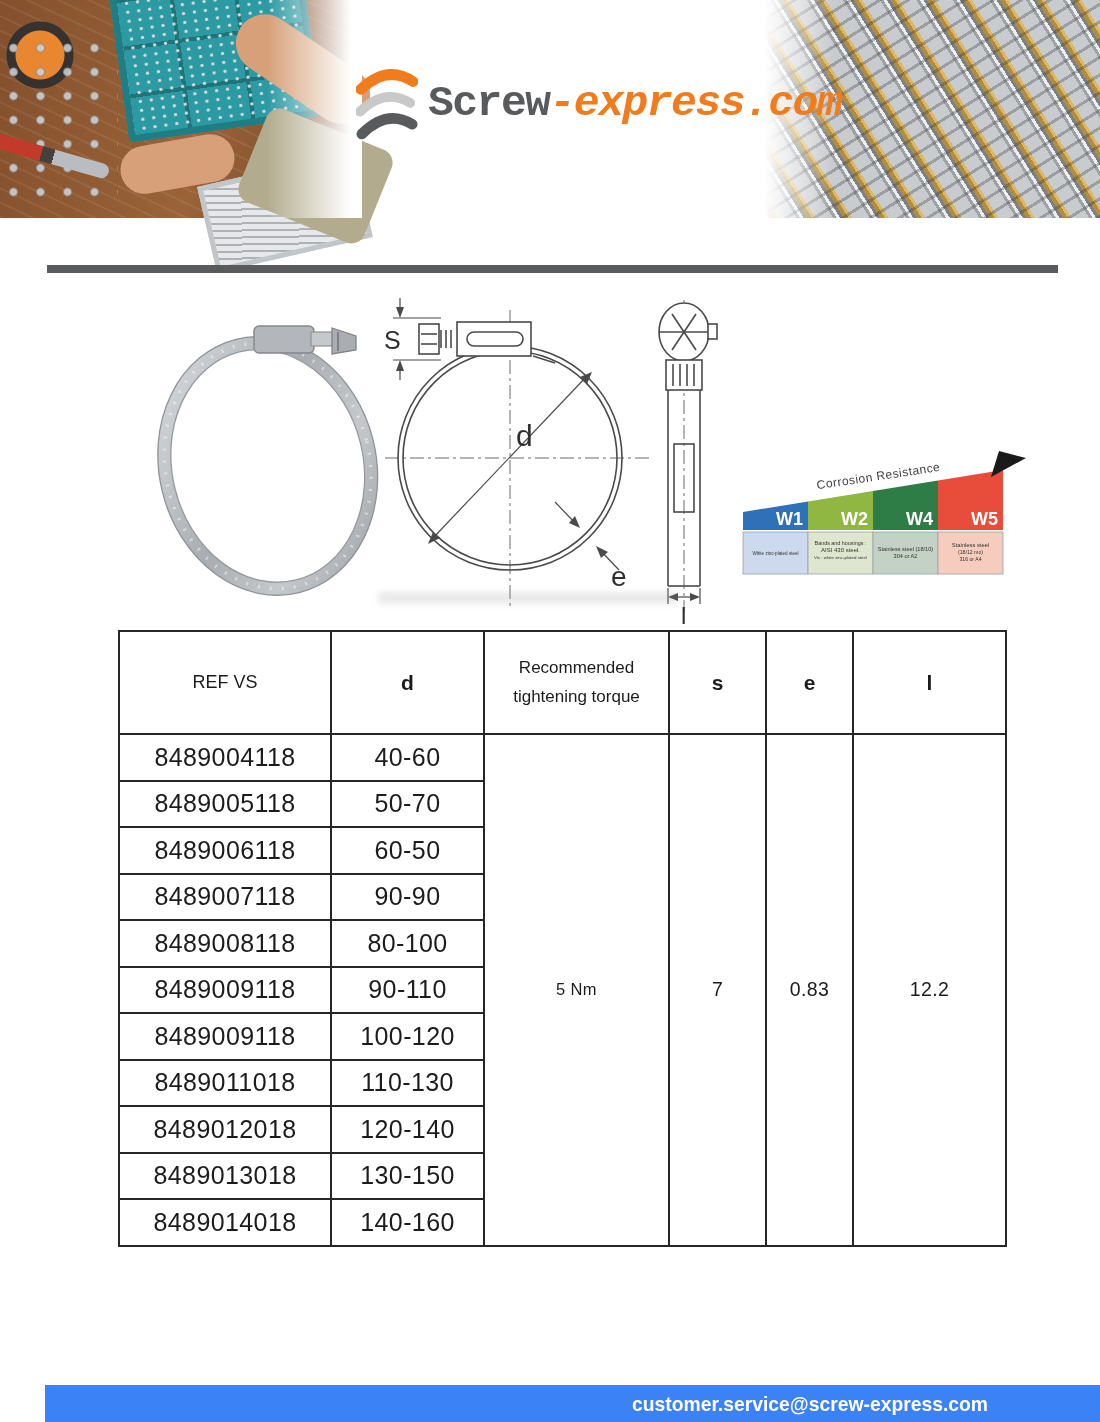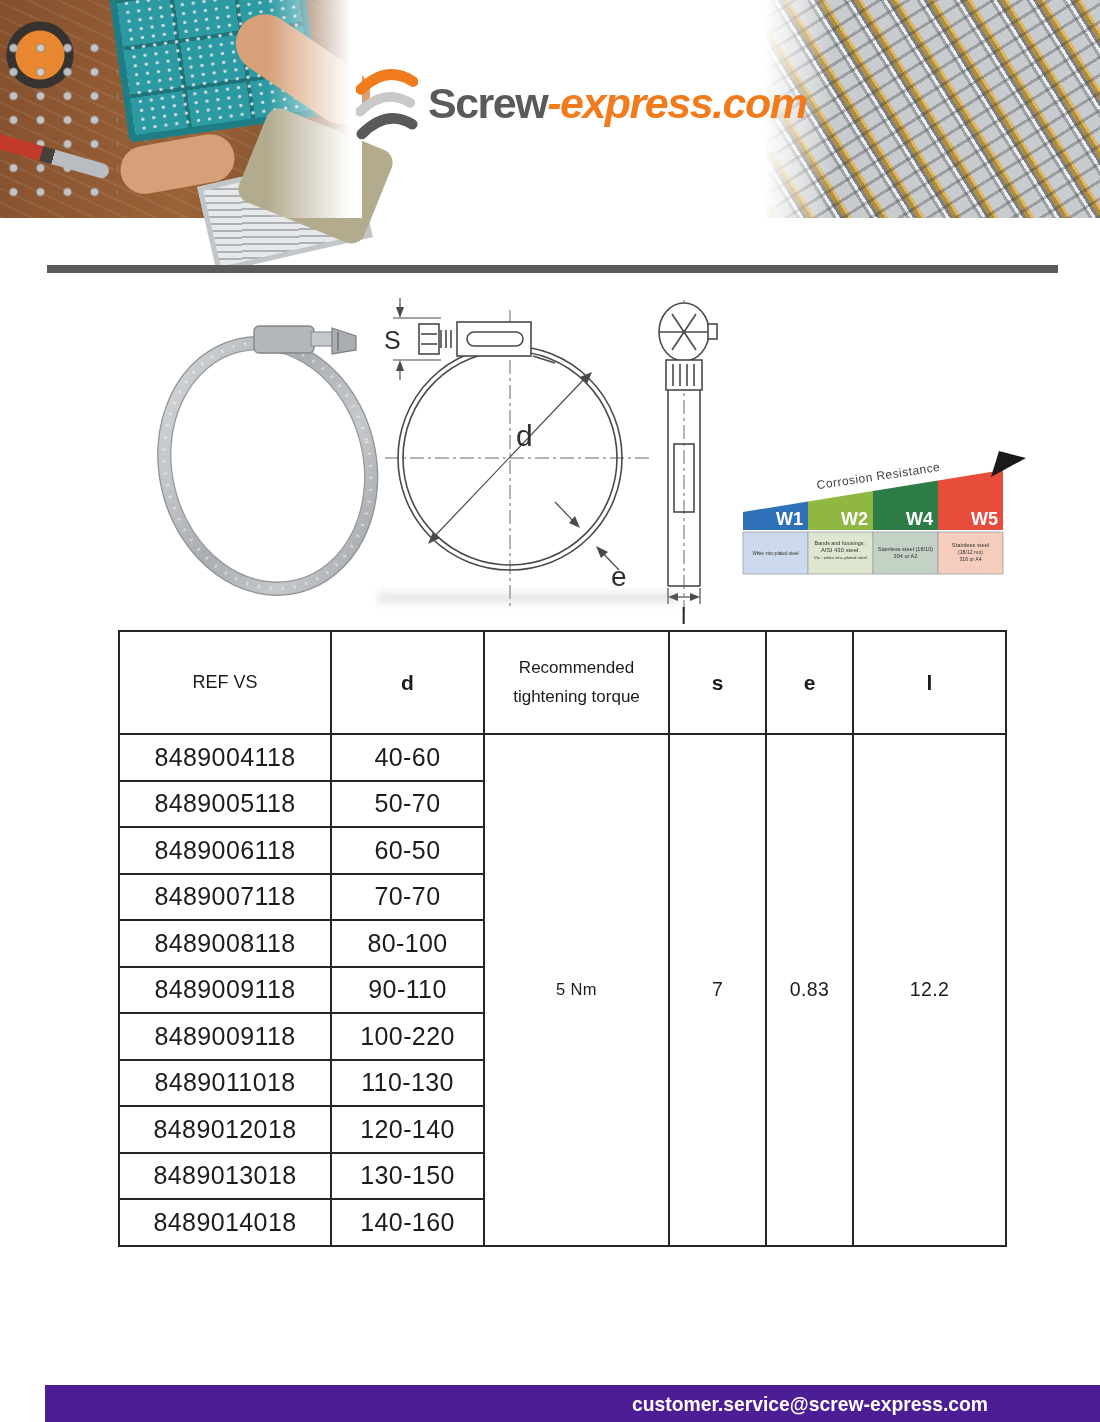--- a/index.html
+++ b/index.html
@@ -31,21 +31,21 @@
     transform:rotate(-13deg);border:5px solid #c2c6c9;
     background-image:repeating-linear-gradient(12deg,#aeb2b6 0 2px,#e6e8ea 2px 7px);}
   .hand-a{position:absolute;left:228px;top:40px;width:150px;height:58px;background:#d7a078;border-radius:40px;transform:rotate(34deg);}
   .hand-b{position:absolute;left:120px;top:140px;width:115px;height:48px;background:#d7a078;border-radius:30px;transform:rotate(-10deg);}
   .sleeve{position:absolute;left:248px;top:126px;width:135px;height:100px;background:#b3ab8e;border-radius:14px;transform:rotate(22deg);}
   .screwdriver{position:absolute;left:-14px;top:148px;width:125px;height:15px;border-radius:8px;transform:rotate(16deg);
     background:linear-gradient(90deg,#c23b2a 0 44%,#46413d 44% 54%,#b9bcc0 54%);}
   .washers{position:absolute;left:0;top:36px;width:118px;height:175px;opacity:.85;
     background-image:radial-gradient(circle,#d2d5d8 3px,#8e9296 4px,transparent 5px);background-size:27px 24px;}
 
-  .logo{position:absolute;left:356px;top:60px;display:flex;align-items:center;gap:10px;}
+  .logo{position:absolute;left:356px;top:60px;display:flex;align-items:center;gap:10px;font-family:Liberation Mono, monospace;}
   .logo-text{font-size:43px;font-weight:bold;letter-spacing:-1.5px;white-space:nowrap;}
   .logo-p1{color:#595a5c;}
   .logo-p2{color:#f07c1d;font-style:italic;}
 
   
   .banner{position:absolute;top:218px;left:42px;width:1014px;height:47px;background:#ee7323;
     display:flex;align-items:center;justify-content:center;}
   .banner-title{color:#fff;font-size:45px;font-weight:800;transform:scaleX(.78);letter-spacing:0;}
   .banner-shadow{position:absolute;top:265px;left:47px;width:1011px;height:8px;background:#595a5c;}
 
@@ -69,21 +69,21 @@
   .spec-table td,.spec-table th{border:2px solid #262626;text-align:center;vertical-align:middle;padding:4px;}
   .spec-table thead th{height:93px;font-weight:normal;}
   .h-ref{font-size:18px;}
   .h-bold{font-size:21px;font-weight:bold !important;}
   .h-torque{font-size:17px;line-height:1.65;padding:0 8px !important;}
   .spec-table tbody td{height:36.5px;font-size:25px;letter-spacing:.4px;}
   .spec-table td.shared{font-size:19.5px;}
   .spec-table td.c-torque{font-size:16.5px;}
 
   
-  .footer{position:absolute;left:45px;top:1385px;width:1055px;height:37px;background:#4c1d95;
+  .footer{position:absolute;left:45px;top:1385px;width:1055px;height:37px;background:#3b82f6;
     display:flex;align-items:center;justify-content:flex-end;box-sizing:border-box;padding-right:112px;}
   .footer-email{color:#fff;font-size:21px;font-weight:bold;transform:scaleX(.92);transform-origin:right center;letter-spacing:0;}
 </style>
 </head>
 <body>
 
 <div id="page">
 
   <div class="photo photo-left">
     <div class="washers"></div>
@@ -261,33 +261,33 @@
         <tr>
           <td>8489005118</td>
           <td>50-70</td>
         </tr>
         <tr>
           <td>8489006118</td>
           <td>60-50</td>
         </tr>
         <tr>
           <td>8489007118</td>
-          <td>70-70</td>
+          <td>90-90</td>
         </tr>
         <tr>
           <td>8489008118</td>
           <td>80-100</td>
         </tr>
         <tr>
           <td>8489009118</td>
           <td>90-110</td>
         </tr>
         <tr>
           <td>8489009118</td>
-          <td>100-220</td>
+          <td>100-120</td>
         </tr>
         <tr>
           <td>8489011018</td>
           <td>110-130</td>
         </tr>
         <tr>
           <td>8489012018</td>
           <td>120-140</td>
         </tr>
         <tr>

